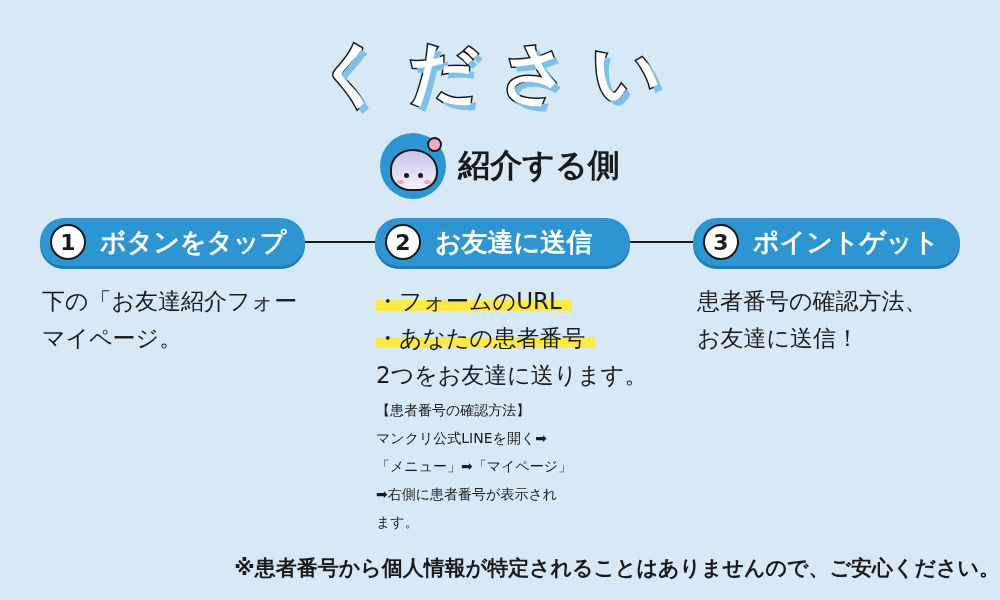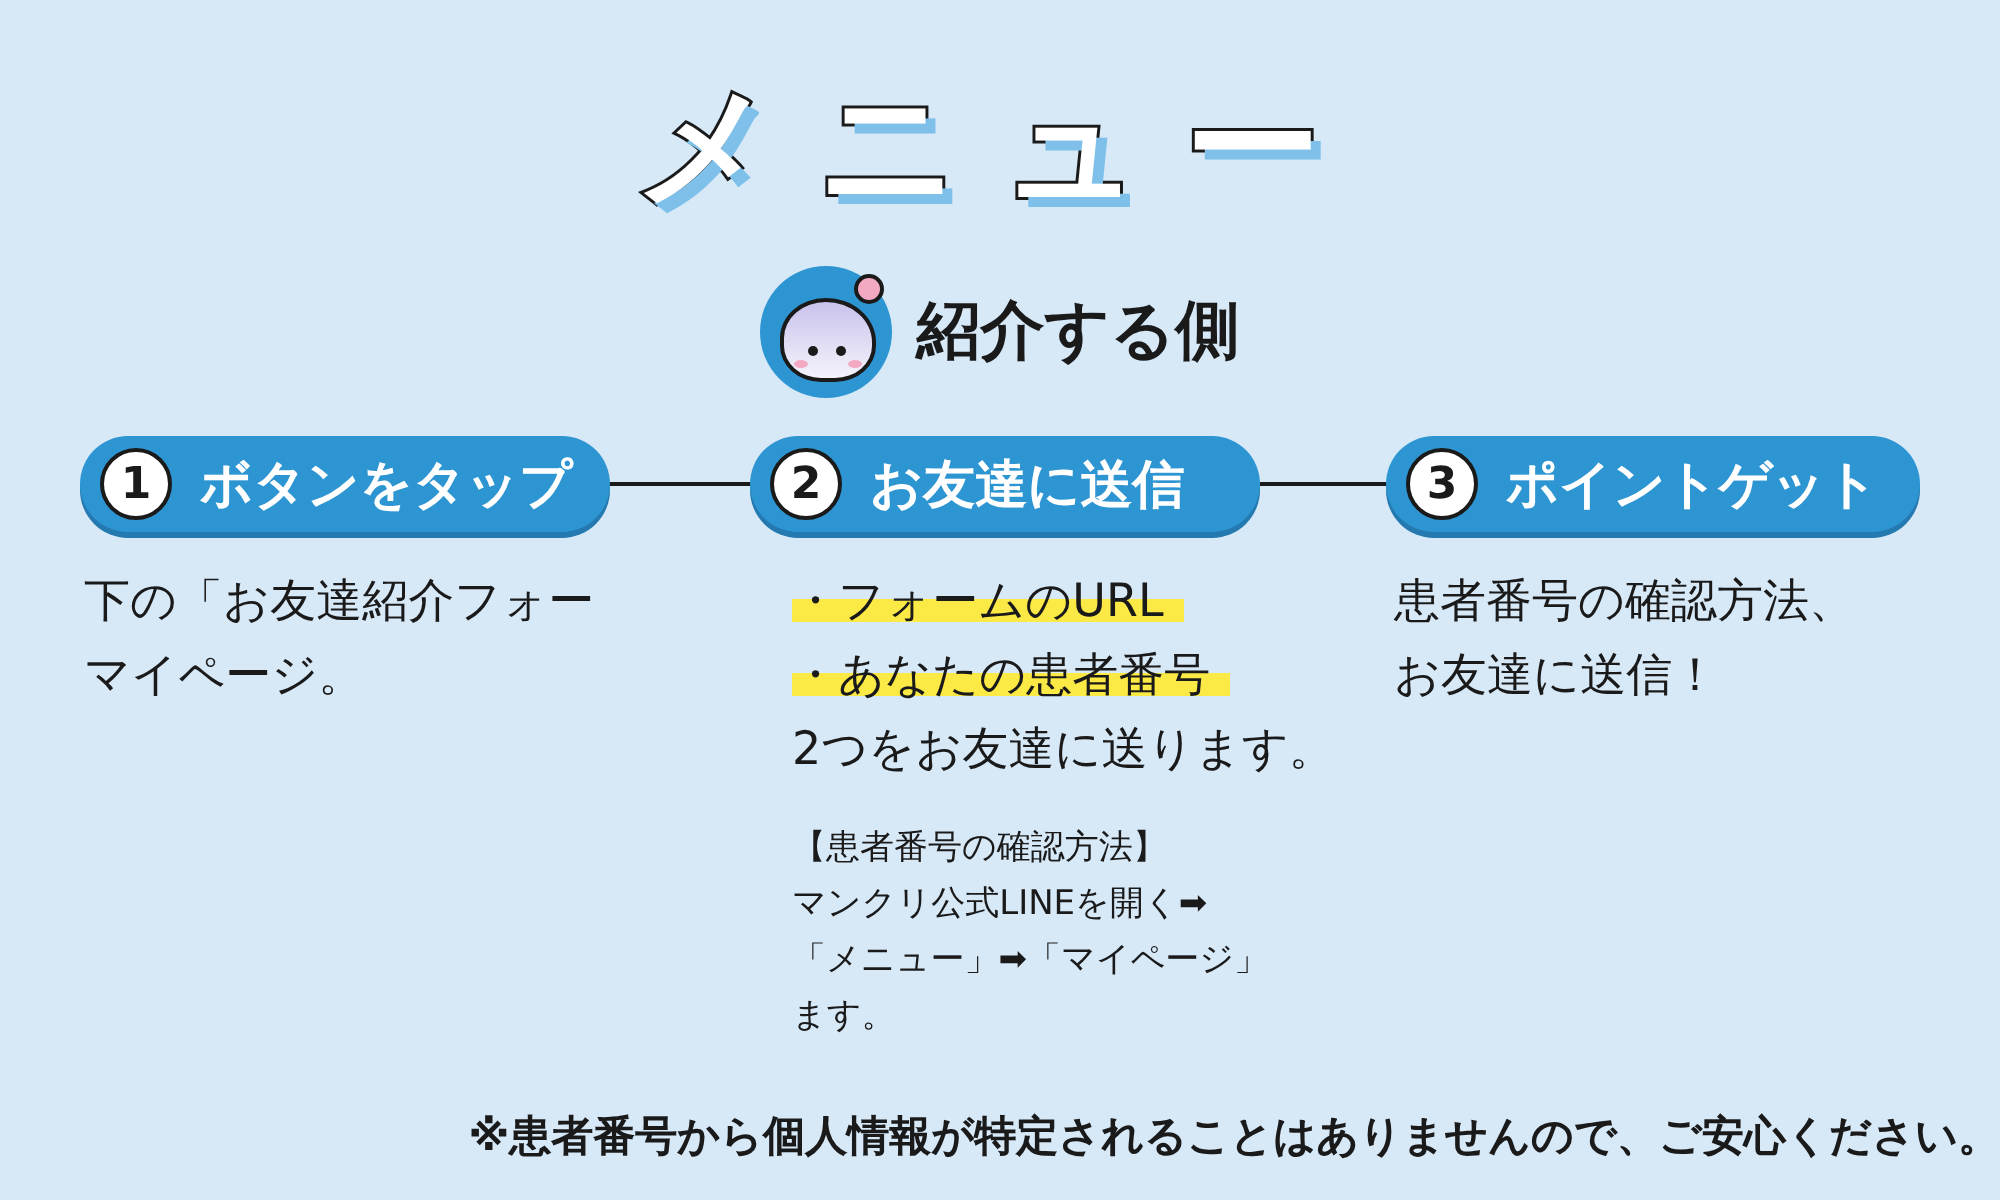--- a/index.html
+++ b/index.html
@@ -11,27 +11,27 @@
   .bun{position:absolute;left:10px;top:16px;width:44px;height:38px;border-radius:50% 55% 45% 45%;background:linear-gradient(#c9c2ec,#f4f3fb);border:2px solid #1a1a1a;}
   .dot{position:absolute;width:5px;height:5px;border-radius:50%;background:#1a1a1a;top:22px;}
   .blush{position:absolute;width:7px;height:4px;border-radius:50%;background:#f4a9c2;top:29px;}
   .bubble{position:absolute;right:4px;top:4px;width:11px;height:11px;border-radius:50%;background:#f4a9c2;border:2px solid #1a1a1a;}
   .side-label{font-size:32px;font-weight:bold;}
   .line{position:absolute;top:241px;height:2px;background:#1a1a1a;}
   .pill{position:absolute;top:218px;height:48px;border-radius:24px;background:#2e95d3;box-shadow:0 3px 0 #2479b0;display:flex;align-items:center;color:#fff;font-size:26px;font-weight:bold;}
   .num{width:32px;height:32px;border-radius:50%;background:#fff;border:2px solid #1a1a1a;color:#1a1a1a;font-size:22px;display:flex;align-items:center;justify-content:center;margin:0 14px 0 10px;}
   .col{position:absolute;top:283px;font-size:23px;font-weight:normal;line-height:37px;}
   .hl{background:linear-gradient(transparent 45%,#fbe946 45%,#fbe946 88%,transparent 88%);padding-right:10px;}
-  .small{font-size:17px;line-height:28px;margin-top:16px;}
+  .small{font-size:14px;line-height:28px;margin-top:2px;}
   .note{position:absolute;left:0;right:0;top:554px;text-align:right;font-size:21px;font-weight:bold;}
 </style>
 </head>
 <body>
 
-<div class="title">メニュー</div>
+<div class="title">ください</div>
 
 <div class="side">
   <div class="mascot">
     <div class="bubble"></div>
     <div class="bun">
         <div class="dot" style="left:12px"></div>
         <div class="dot" style="left:26px"></div>
         <div class="blush" style="left:5px"></div>
         <div class="blush" style="left:32px"></div>
       </div>
@@ -53,28 +53,29 @@
 <div class="pill" style="left:693px;width:267px">
   <div class="num">3</div>
   <span>ポイントゲット</span>
 </div>
 
 <div class="col" style="left:42px">
   <div>下の「お友達紹介フォー</div>
   <div>マイページ。</div>
 </div>
 
-<div class="col" style="left:396px">
+<div class="col" style="left:376px">
   <div><span class="hl">・フォームのURL</span></div>
   <div><span class="hl">・あなたの患者番号</span></div>
   <div>2つをお友達に送ります。</div>
   <div class="small">
     <div>【患者番号の確認方法】</div>
     <div>マンクリ公式LINEを開く➡</div>
     <div>「メニュー」➡「マイページ」</div>
+    <div>➡右側に患者番号が表示され</div>
     <div>ます。</div>
   </div>
 </div>
 
 <div class="col" style="left:697px">
   <div>患者番号の確認方法、</div>
   <div>お友達に送信！</div>
 </div>
 
 <div class="note">※患者番号から個人情報が特定されることはありませんので、ご安心ください。</div>

